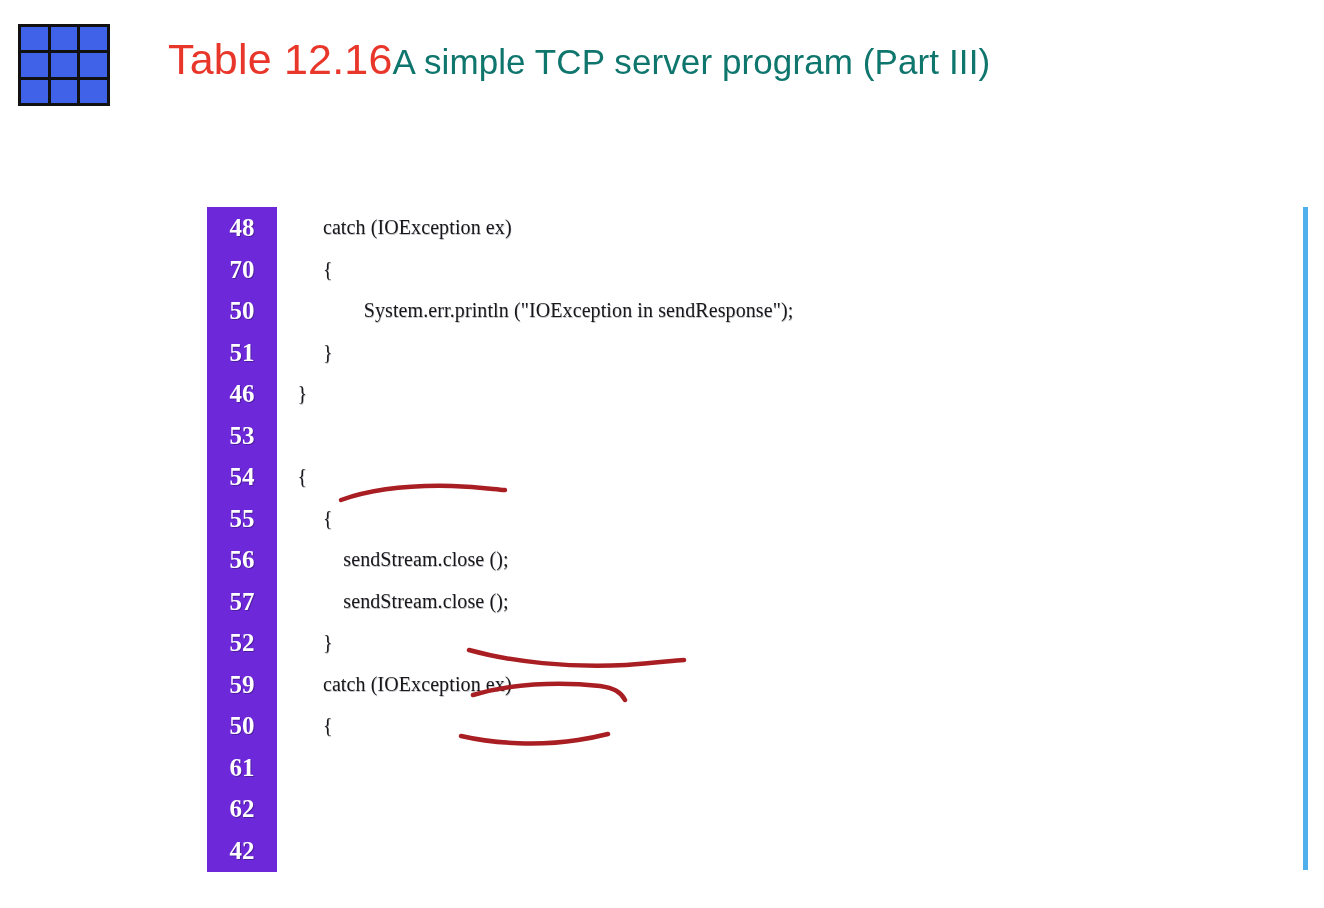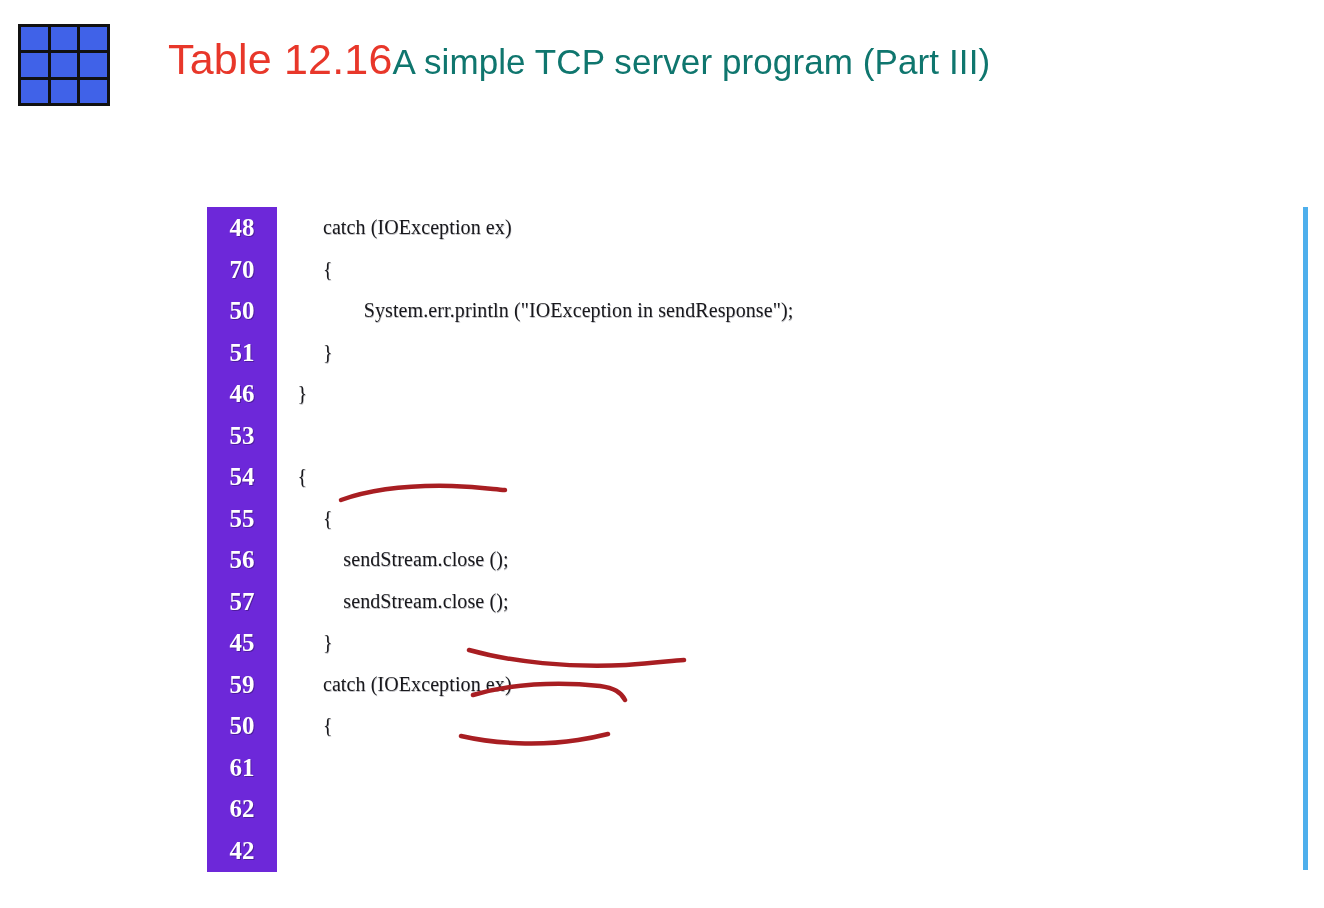--- a/index.html
+++ b/index.html
@@ -154,21 +154,21 @@
       <div class="lineno">48</div>
       <div class="lineno">70</div>
       <div class="lineno">50</div>
       <div class="lineno">51</div>
       <div class="lineno">46</div>
       <div class="lineno">53</div>
       <div class="lineno">54</div>
       <div class="lineno">55</div>
       <div class="lineno">56</div>
       <div class="lineno">57</div>
-      <div class="lineno">45</div>
+      <div class="lineno">52</div>
       <div class="lineno">59</div>
       <div class="lineno">50</div>
       <div class="lineno">61</div>
       <div class="lineno">62</div>
       <div class="lineno">42</div>
     </div>
   <div id="code-lines">
       <div class="codeline">         catch (IOException ex)</div>
       <div class="codeline">         {</div>
       <div class="codeline">                 System.err.println ("IOException in sendResponse");</div>

